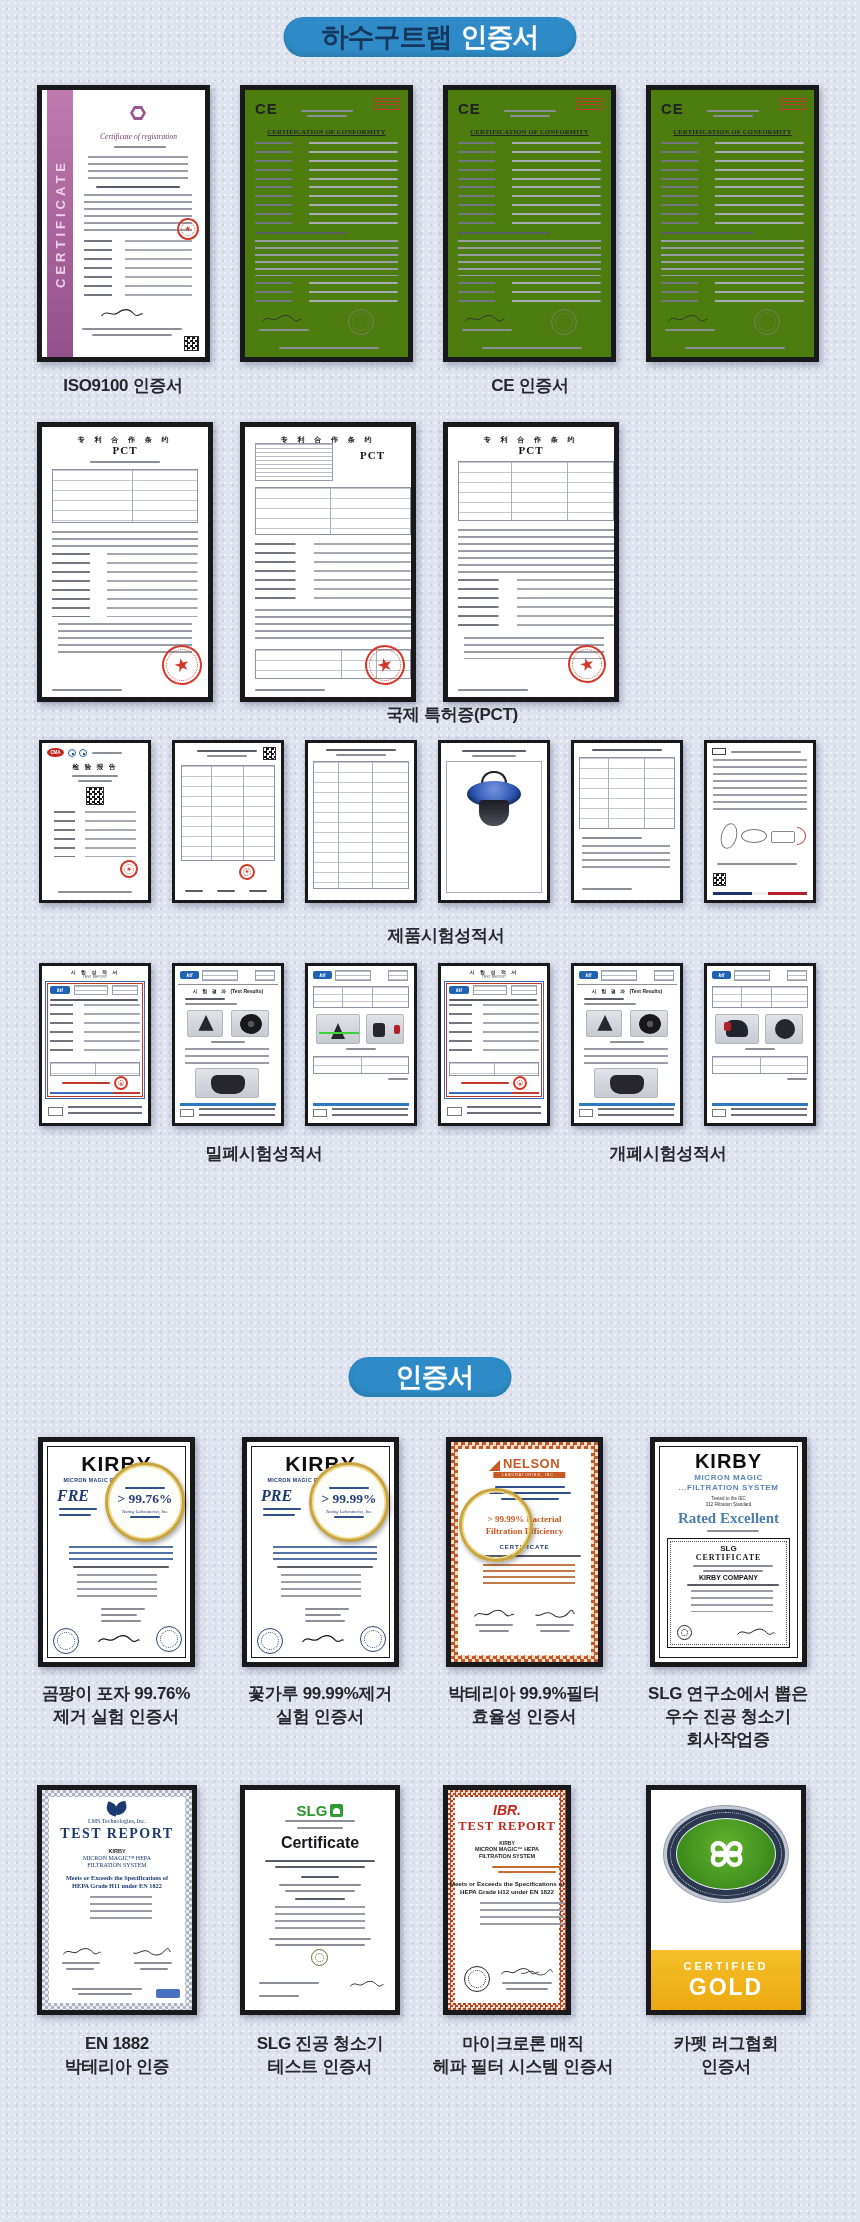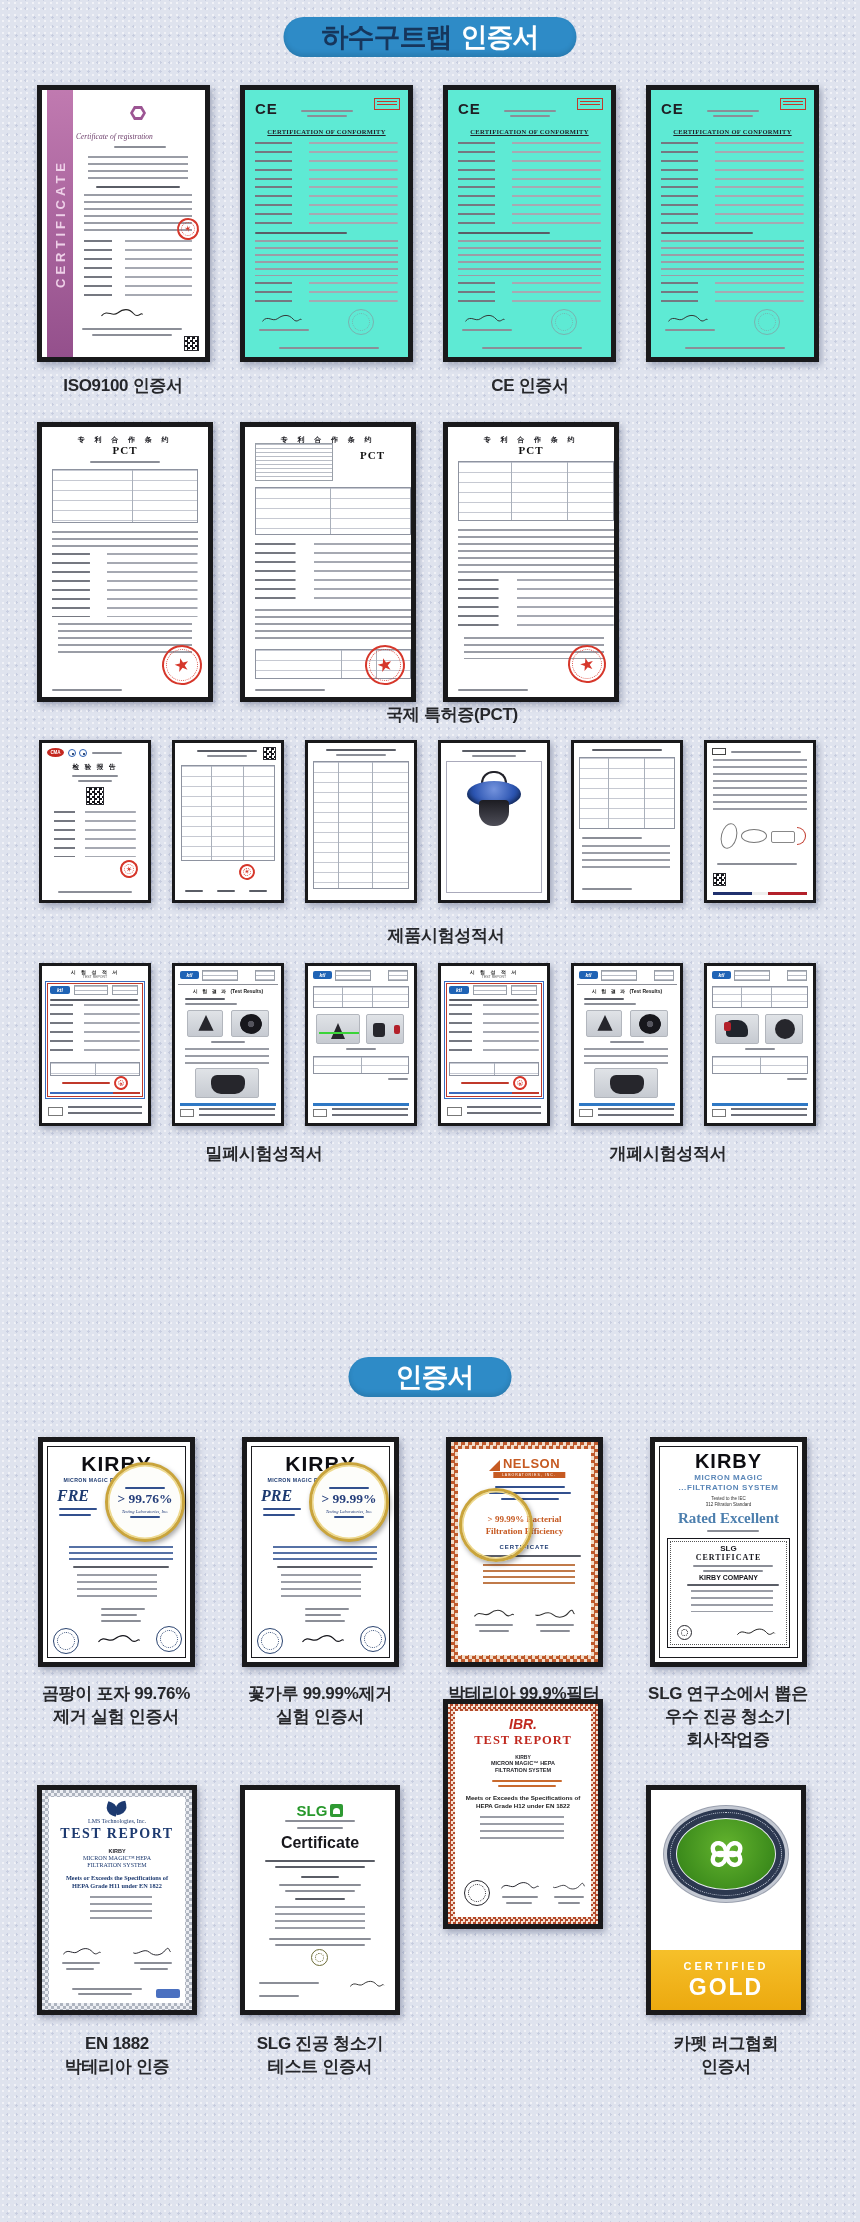--- a/index.html
+++ b/index.html
@@ -12,21 +12,21 @@
         background-size:6px 6px,9px 9px;background-position:0 0,3px 4px}
   .pill{position:absolute;left:50%;transform:translateX(-50%);height:40px;border-radius:21px;
         background:#2e8bc7;display:flex;align-items:center;justify-content:center;padding:0 38px;
         white-space:nowrap;box-shadow:inset 0 -3px 5px rgba(0,0,0,.12)}
   .pill .hl{color:#16365c;font-size:27px;font-weight:800;letter-spacing:-1px}
   .pill .wh{color:#fff;font-size:27px;font-weight:800;letter-spacing:-1px;margin-left:9px}
   .cap{position:absolute;transform:translateX(-50%);text-align:center;font-size:17px;font-weight:700;
        color:#26272b;letter-spacing:-.3px;line-height:23px;white-space:nowrap}
   .cert{position:absolute;background:#fff;border:5px solid #19191b;box-shadow:2px 3px 7px rgba(50,60,95,.4)}
   .b3{border-width:3px}
-  .cream{background:#5eead4}
+  .cream{background:#4d7c0f}
   .t{position:absolute;white-space:nowrap}
   .ctr{left:0;right:0;text-align:center}
   .ser{font-family:"Liberation Serif","DejaVu Serif",serif}
   .para{position:absolute;background-image:repeating-linear-gradient(#9a9da6 0 2px,transparent 2px 7px)}
   .para.d{background-image:repeating-linear-gradient(#6d707a 0 2px,transparent 2px 6px)}
   .para.nv{background-image:repeating-linear-gradient(#5671a5 0 2px,transparent 2px 6px)}
   .para.o{background-image:repeating-linear-gradient(#c07a4a 0 2px,transparent 2px 6px)}
   .para.kv{background-image:repeating-linear-gradient(#757881 0 2px,transparent 2px 9px),
                             repeating-linear-gradient(#a6a9b2 0 2px,transparent 2px 9px);
            background-size:26% 100%,62% 100%;background-position:left top,right top;background-repeat:no-repeat}
@@ -85,21 +85,21 @@
     <span class="wh">인증서</span>
   </div>
 
   <div class="cert" style="left:37px;top:85px;width:173px;height:277px">
     <div class="iso-band" style="left:5px;top:0;width:26px;height:100%">
         <span>CERTIFICATE</span>
       </div>
     <div class="hex" style="left:88px;top:16px">
         <i></i>
       </div>
-    <div class="t ser" style="left:34px;right:4px;top:42px;font-style:italic;font-size:7.5px;color:#6d3e6b">Certificate of registration</div>
+    <div class="t ser" style="left:34px;right:4px;top:42px;text-align:center;font-style:italic;font-size:7.5px;color:#6d3e6b">Certificate of registration</div>
     <div class="fl" style="left:72px;top:56px;width:52px"></div>
     <div class="para" style="left:46px;top:66px;width:100px;height:24px"></div>
     <div class="fl d" style="left:54px;top:96px;width:84px"></div>
     <div class="para" style="left:42px;top:104px;width:108px;height:38px"></div>
     <div class="stamp" style="right:6px;top:128px;width:22px;height:22px;font-size:9px">✶</div>
     <div class="para kv" style="left:42px;top:150px;width:108px;height:58px"></div>
     <svg class="sig" style="left:58px;top:216px" width="44" height="14" viewBox="0 0 60 16">
         <path d="M2 12 C10 2 16 14 24 8 S40 2 46 9 S56 6 58 10" fill="none" stroke="#222" stroke-width="1.4"></path>
       </svg>
     <div class="fl" style="left:40px;top:238px;width:100px"></div>
@@ -603,21 +603,21 @@
     <div class="fl" style="left:24px;top:148px;width:102px"></div>
     <div class="fl" style="left:30px;top:154px;width:90px"></div>
     <div class="seal olive" style="left:66px;bottom:44px;width:17px;height:17px"></div>
     <div class="fl" style="left:14px;bottom:26px;width:60px"></div>
     <svg class="sig" style="right:10px;bottom:20px" width="36px" height="12" viewBox="0 0 60 16">
         <path d="M2 12 C10 2 16 14 24 8 S40 2 46 9 S56 6 58 10" fill="none" stroke="#222" stroke-width="1.5"></path>
       </svg>
     <div class="fl" style="left:14px;bottom:13px;width:40px"></div>
   </div>
 
-  <div class="cert pat-red" style="left:443px;top:1699px;width:160px;height:230px">
+  <div class="cert pat-red" style="left:443px;top:1785px;width:128px;height:230px">
     <div class="inwhite"></div>
     <div class="t ctr" style="top:12px;font-size:14px;font-weight:800;font-style:italic;color:#c0281e">IBR.</div>
     <div class="t ser ctr" style="top:29px;font-size:12.5px;font-weight:700;letter-spacing:1px;color:#c0281e">TEST REPORT</div>
     <div class="t ctr" style="top:50px;font-size:5px;font-weight:800;color:#26262c">KIRBY</div>
     <div class="t ctr" style="top:56px;font-size:5.5px;font-weight:700;color:#26262c">MICRON MAGIC™ HEPA</div>
     <div class="t ctr" style="top:63px;font-size:5.5px;font-weight:700;color:#26262c">FILTRATION SYSTEM</div>
     <div class="fl o" style="left:44px;top:76px;width:70px"></div>
     <div class="fl o" style="left:50px;top:81px;width:58px"></div>
     <div class="t ctr" style="top:90px;font-size:6.2px;font-weight:700;color:#222">Meets or Exceeds the Specifications of</div>
     <div class="t ctr" style="top:98px;font-size:6.2px;font-weight:700;color:#222">HEPA Grade H12 under EN 1822</div>
@@ -656,18 +656,22 @@
   </div>
 
   <div class="cap" style="left:117px;top:2032px">
     <div>EN 1882</div>
     <div>박테리아 인증</div>
   </div>
   <div class="cap" style="left:320px;top:2032px">
     <div>SLG 진공 청소기</div>
     <div>테스트 인증서</div>
   </div>
+  <div class="cap" style="left:523px;top:2032px">
+    <div>마이크로론 매직</div>
+    <div>헤파 필터 시스템 인증서</div>
+  </div>
   <div class="cap" style="left:726px;top:2032px">
     <div>카펫 러그협회</div>
     <div>인증서</div>
   </div>
 
 </div>
 
 </body></html>

